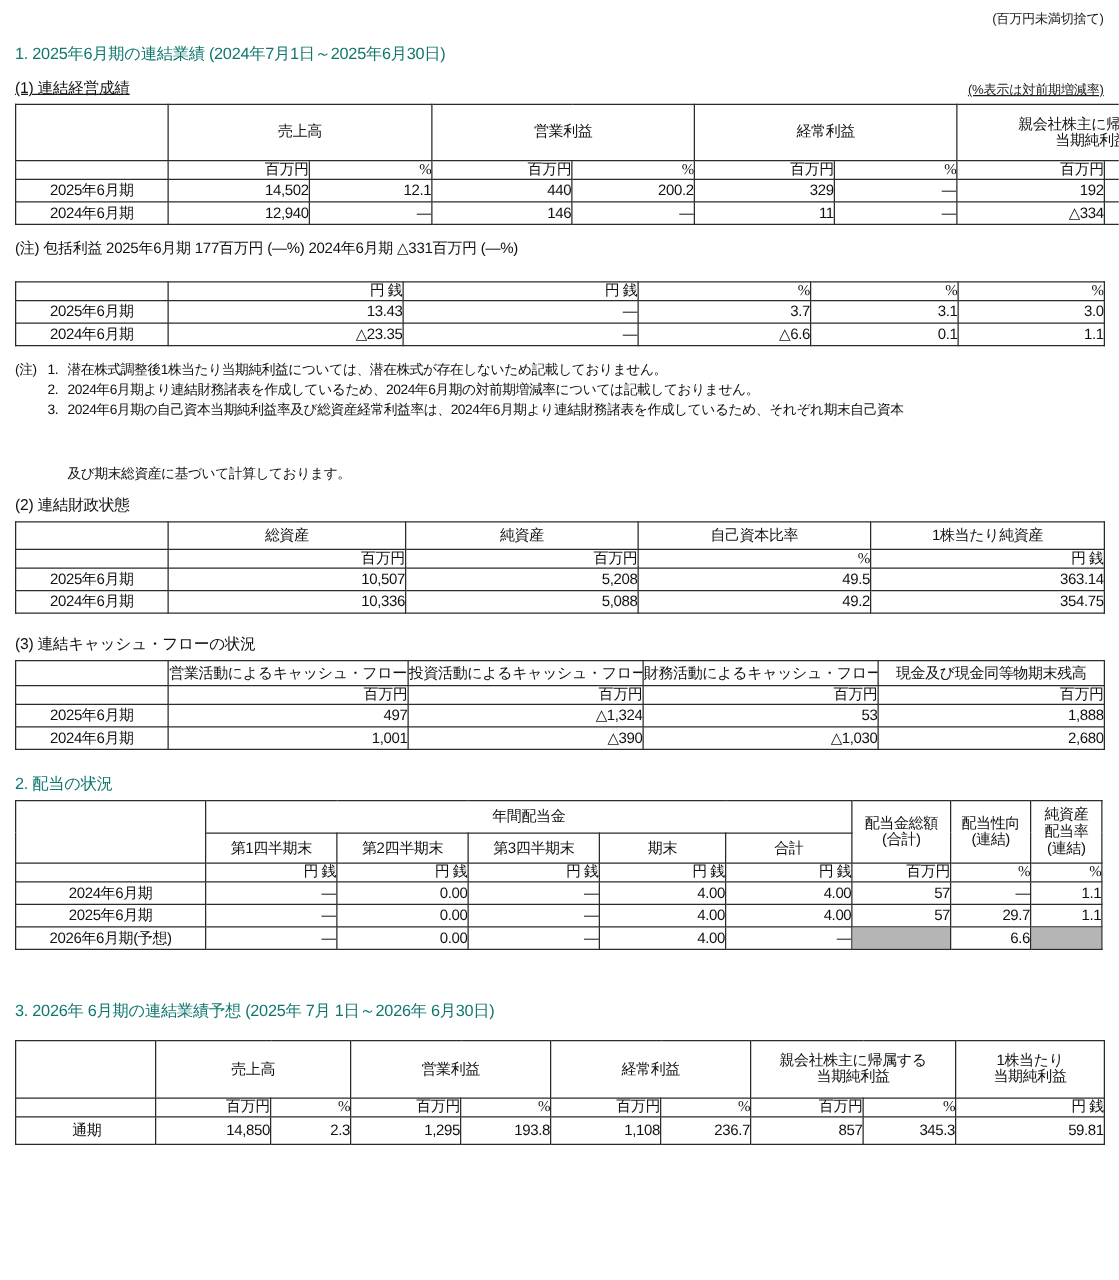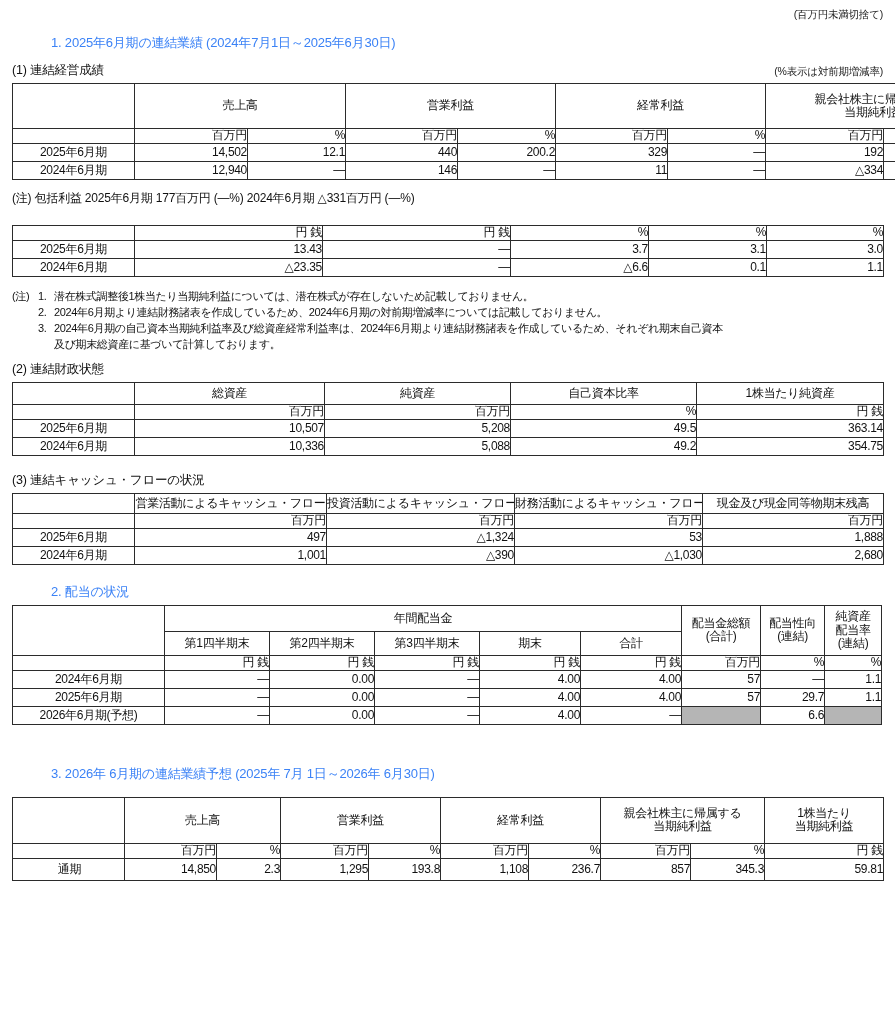--- a/index.html
+++ b/index.html
@@ -26,41 +26,41 @@
 
   
   .note-right {
     text-align: right;
     font-size: 10.5px;
     letter-spacing: -0.2px;
     color: #222;
   }
   .sec-title {
     font-size: 13px;
-    color: #3b82f6;
+    color: #0f766e;
     letter-spacing: -0.2px;
     white-space: nowrap;
-    margin-left: 39px;
   }
   .sub-title {
     font-size: 12.5px;
     color: #111;
     letter-spacing: -0.2px;
     white-space: nowrap;
   }
   .plain-line {
     font-size: 12px;
     color: #111;
     letter-spacing: -0.2px;
     white-space: nowrap;
   }
   .row-between {
     display: flex;
     align-items: flex-end;
     justify-content: space-between;
+    text-decoration: underline;
   }
 
   
   table.fin {
     border-collapse: collapse;
     width: 797px;
     table-layout: fixed;
     border: 1.6px solid #2b2b2b;
   }
   table.fin td, table.fin th {
@@ -90,20 +90,21 @@
     text-align: center;
     font-size: 10px;
     padding: 2px 1px;
     letter-spacing: -0.6px;
   }
   td.unit {
     text-align: right;
     font-size: 10.5px;
     padding: 1px 4px 1px 1px;
     letter-spacing: -0.4px;
+    font-family: Liberation Serif, serif;
   }
   td.num {
     text-align: right;
     font-size: 13px;
     padding: 1px 4px 1px 1px;
     letter-spacing: -0.2px;
   }
   td.rowlbl {
     text-align: center;
     font-size: 12.5px;
@@ -126,21 +127,21 @@
 
   .notes {
     font-size: 11px;
     color: #111;
     letter-spacing: -0.35px;
     line-height: 1.45;
     white-space: nowrap;
   }
   .notes .lead { display: inline-block; width: 26px; }
   .notes .num { display: inline-block; width: 16px; }
-  .notes .indent { padding-left: 42px; }
+  .notes .indent { padding-left: 42px; margin-top: 35px; }
 </style>
 </head>
 <body>
 
 <div class="page">
 
   <div class="gap-8"></div>
   <div class="note-right">(百万円未満切捨て)</div>
 
   <div class="gap-12"></div>

